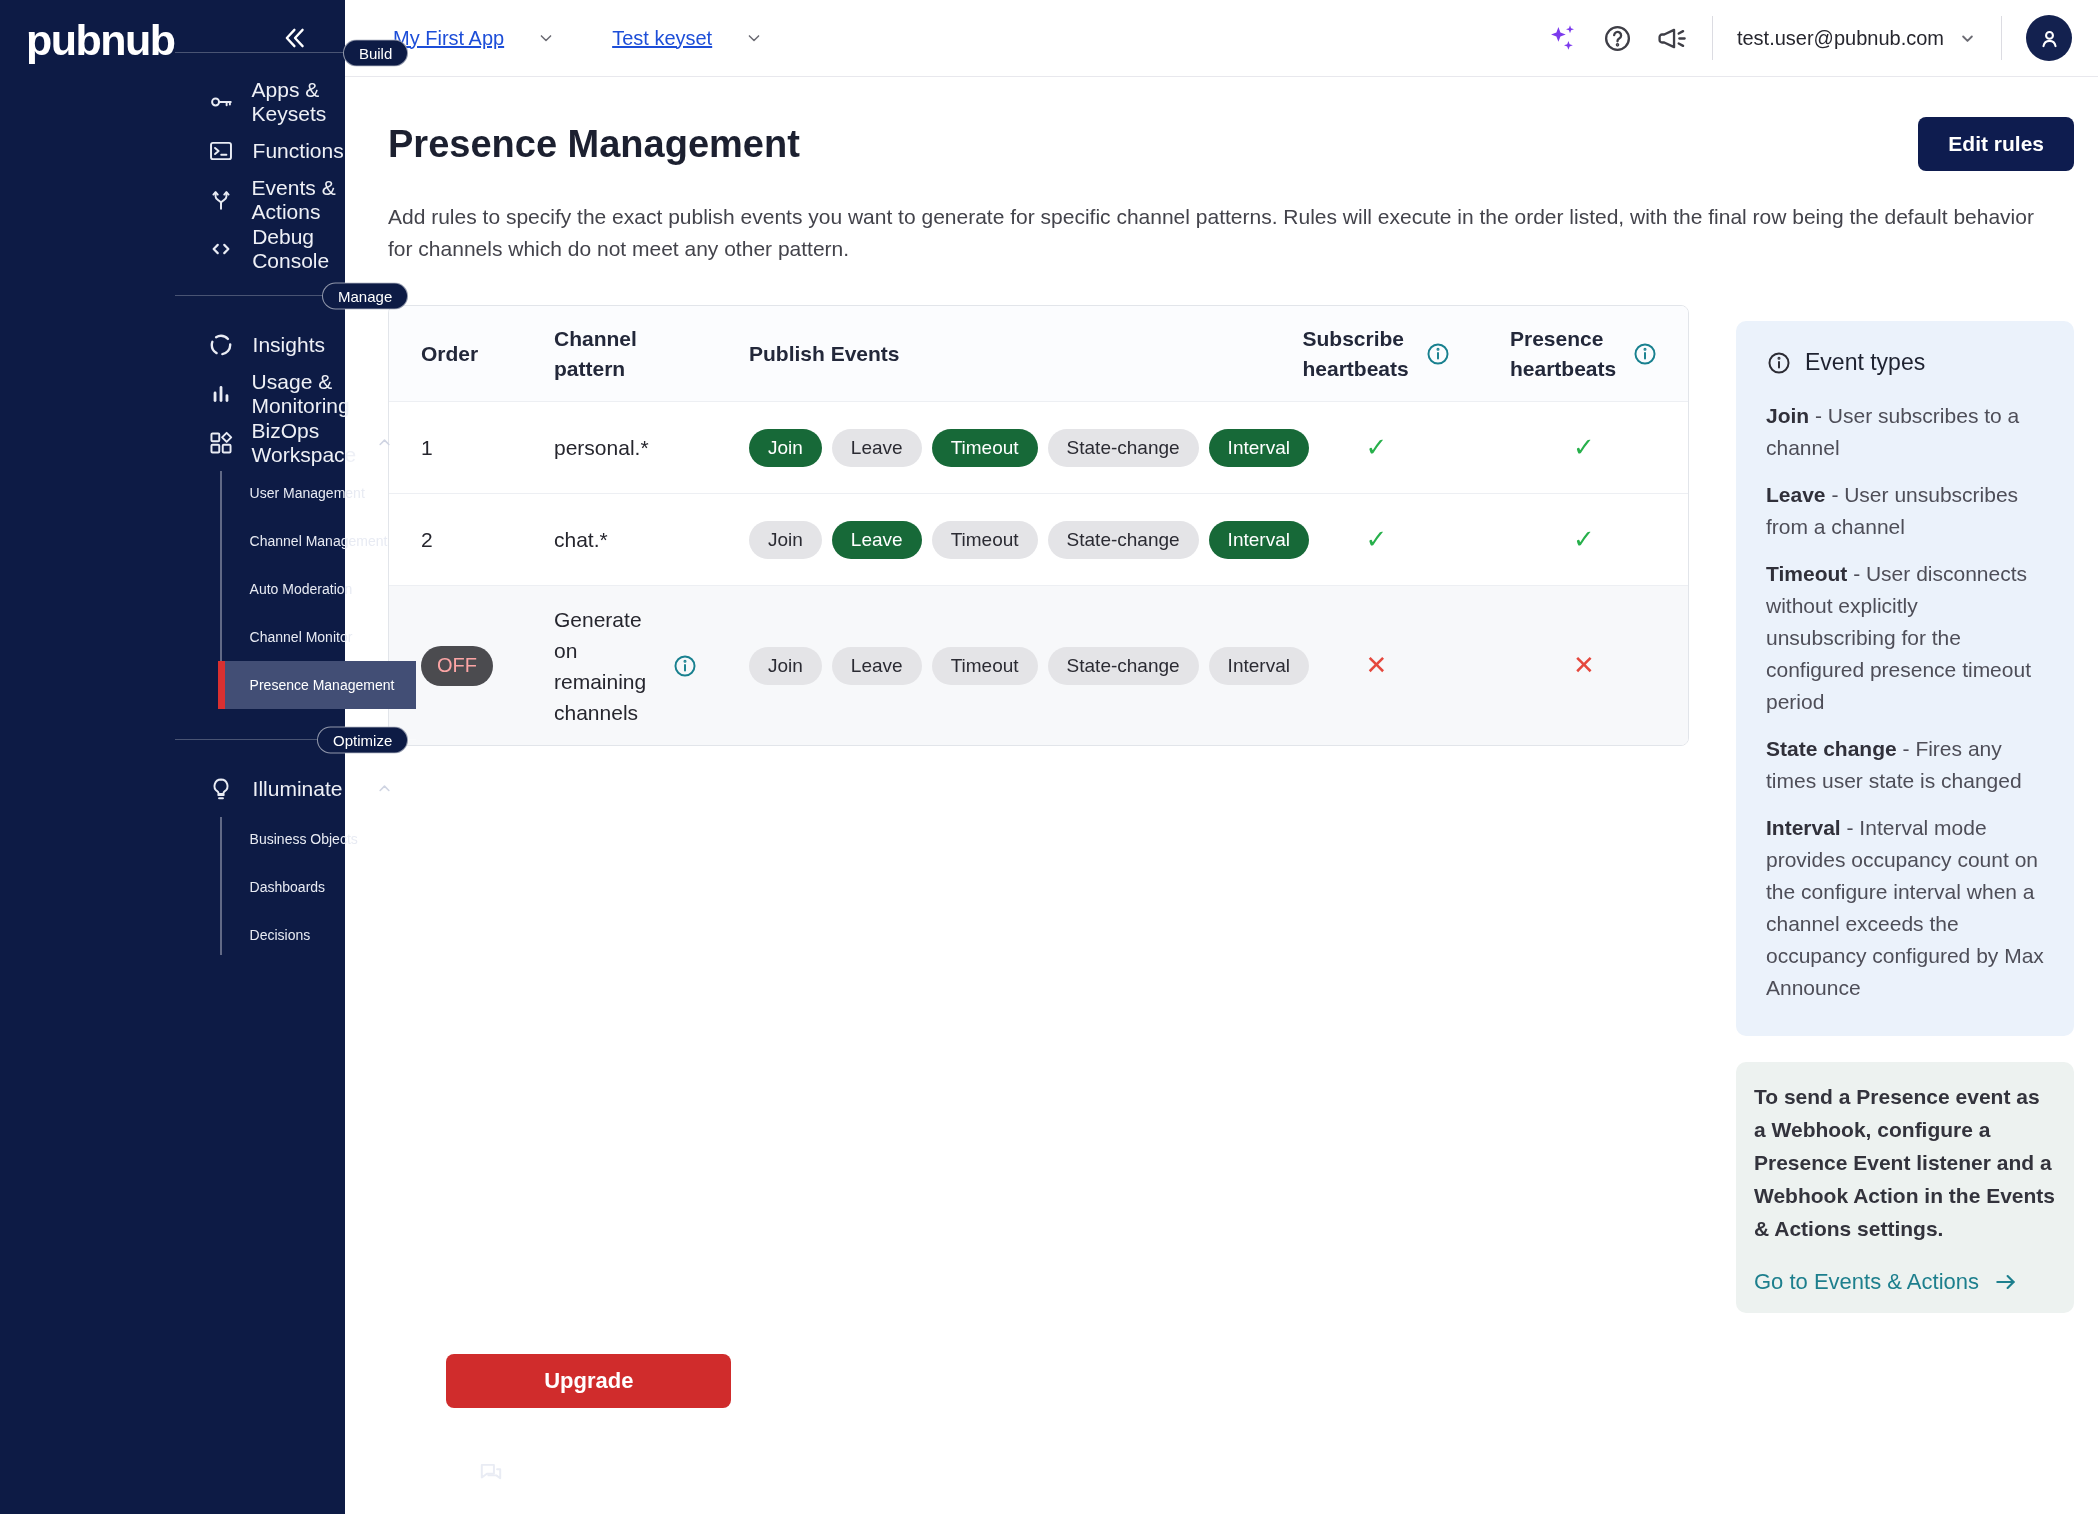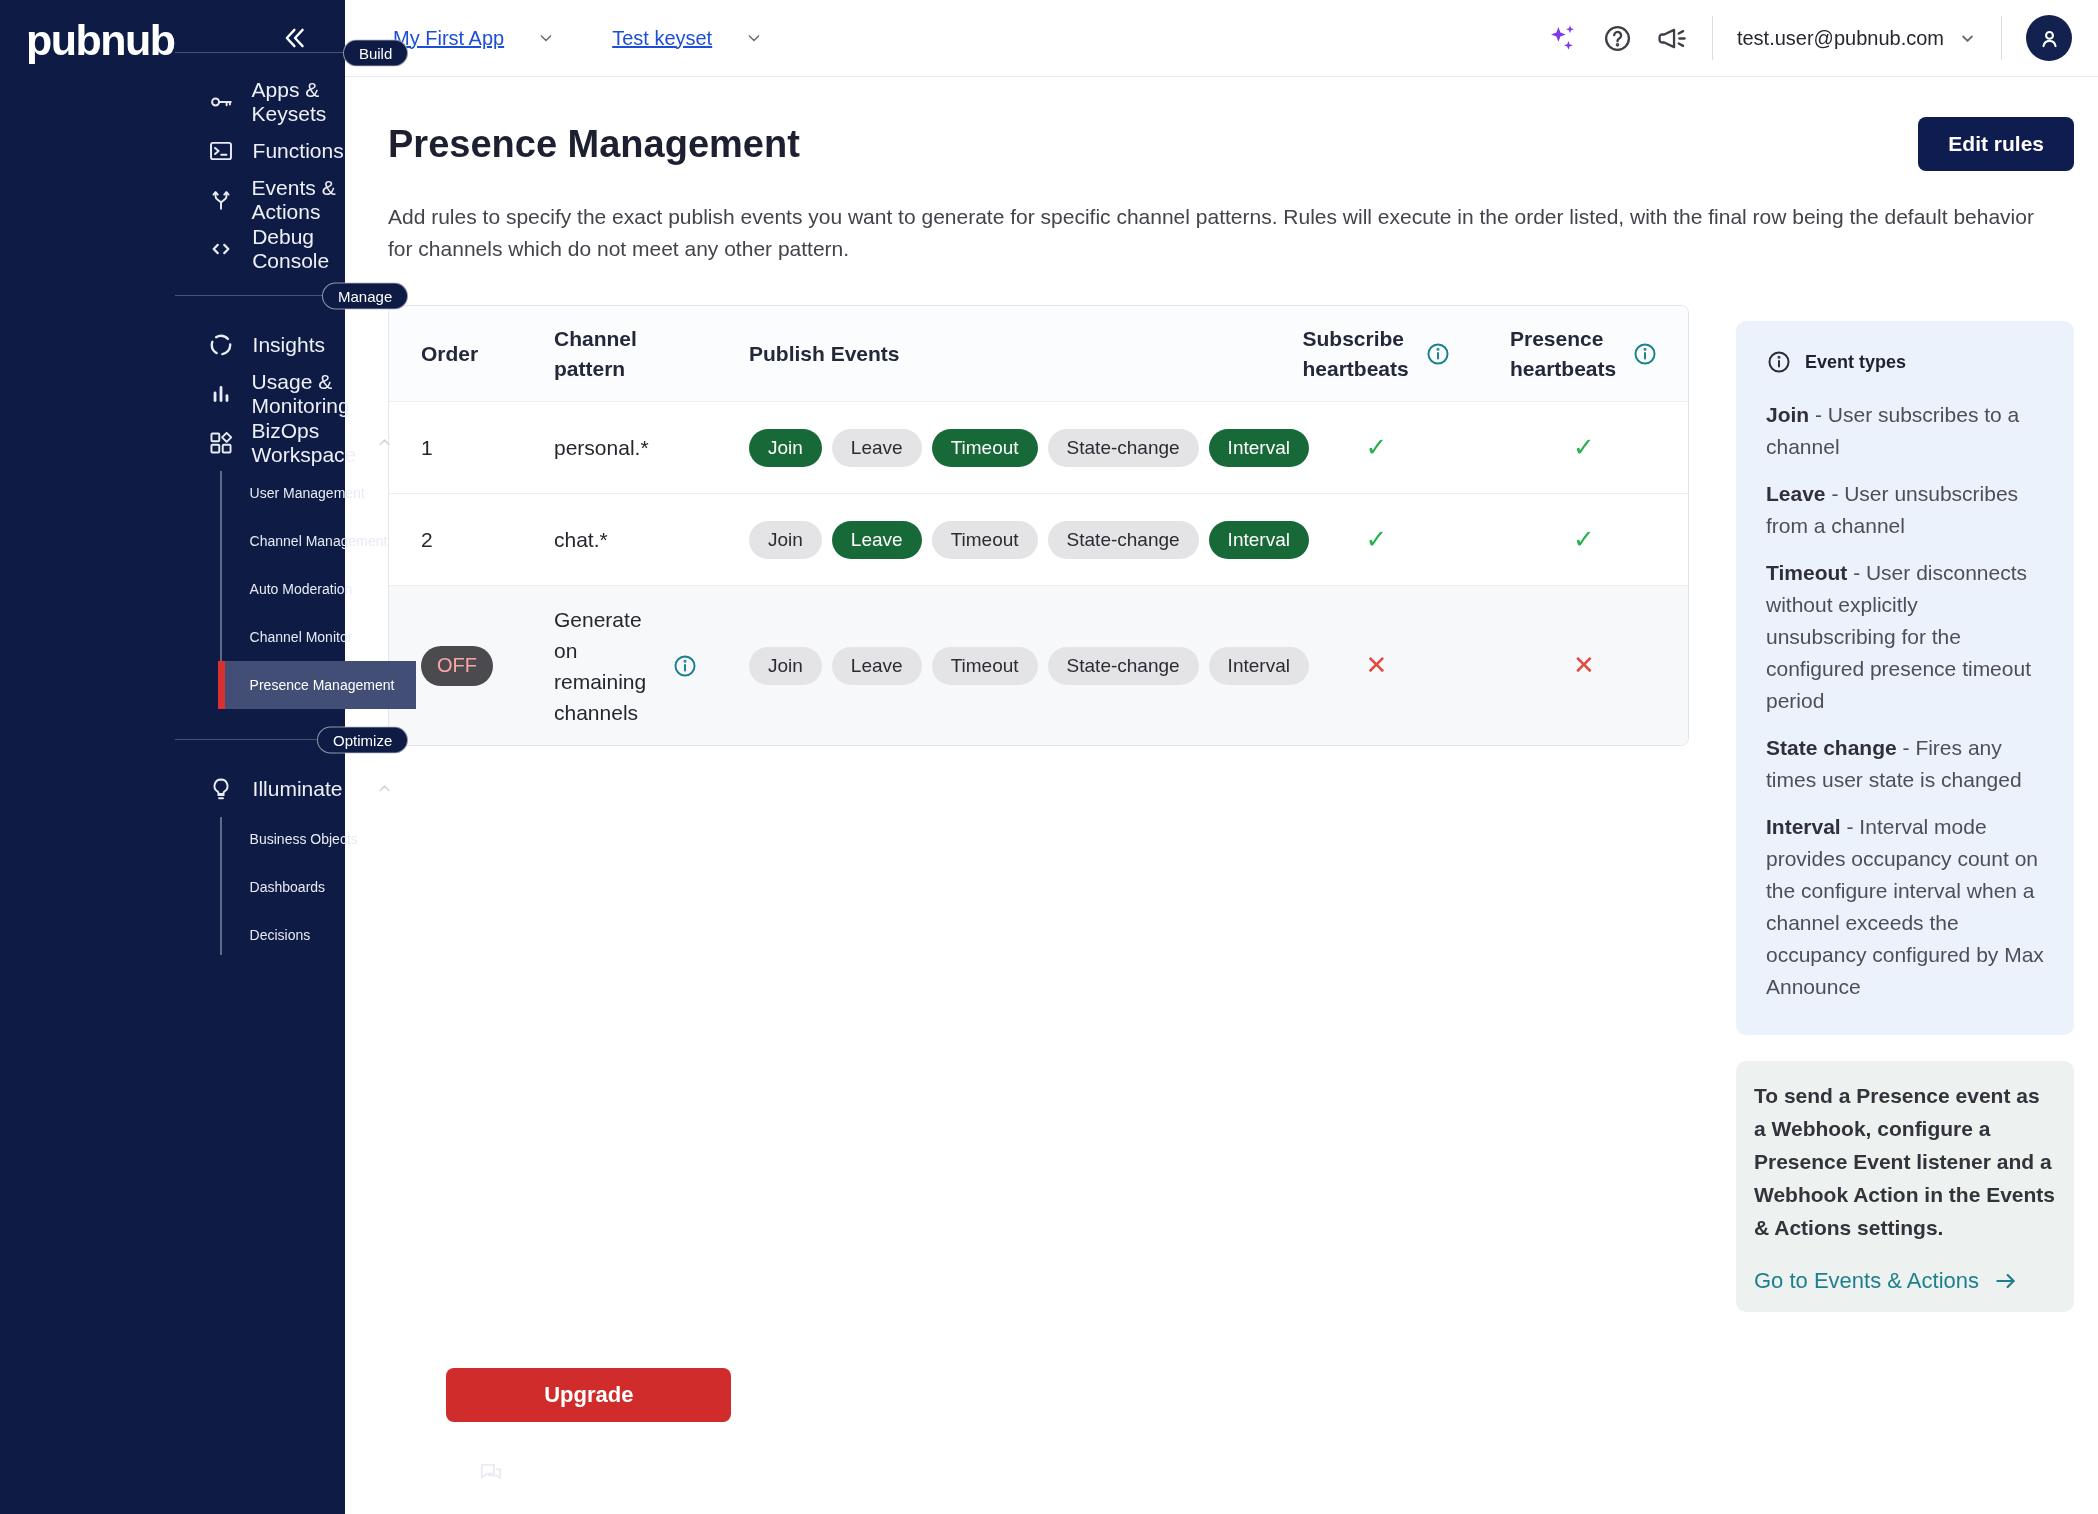--- a/index.html
+++ b/index.html
@@ -41,21 +41,21 @@
   .nav-subitem {
     height:48px; display:flex; align-items:center; padding-left:75px;
     font-size:14px; cursor:pointer; color:#e8ebf3; position:relative;
   }
   .nav-subitem.active {
     margin-left:43px; padding-left:25px;
     border-left:7px solid #d93030; background:#424e75; color:#fff; z-index:1;
   }
   .sidebar-bottom { margin-top:auto; padding-bottom:28px; }
   .upgrade-btn {
-    margin:0 30px 38px; height:54px; width:285px; border:none; border-radius:8px;
+    margin:0 30px 52px; height:54px; width:285px; border:none; border-radius:8px;
     background:#d02c2c; color:#fff; font-size:22px; font-weight:600;
     display:flex; align-items:center; justify-content:center; cursor:pointer;
     font-family:inherit;
   }
   .chat-row { display:flex; justify-content:center; align-items:center; gap:14px; font-size:21px; font-weight:600; cursor:pointer; color:#fff; }
 
   
   .main { flex:1; display:flex; flex-direction:column; min-width:0; }
   .topbar {
     height:77px; min-height:77px; display:flex; align-items:center;
@@ -112,21 +112,21 @@
   }
   .check { color:#27b04b; font-size:26px; }
   .cross { color:#e5483d; font-size:26px; }
   .info-icon { display:inline-flex; color:#18808f; cursor:pointer; }
   .info-icon.dark { color:#2b2b33; cursor:default; }
 
   
   .right-col { width:338px; margin-left:auto; display:flex; flex-direction:column; }
   .event-panel { background:#ebf2fb; border-radius:10px; padding:28px 30px 32px; margin-top:16px; }
   .panel-title-row { display:flex; align-items:center; gap:13px; margin-bottom:24px; }
-  .panel-title { font-size:18px; font-weight:700; color:#1e2230; }
+  .panel-title { font-size:23px; font-weight:400; color:#1e2230; }
   .event-type-entry { margin:0 0 15px; font-size:21px; line-height:32px; color:#4e4e58; }
   .event-type-entry strong { color:#30303a; }
   .event-type-entry:last-child { margin-bottom:0; }
   .webhook-panel { background:#edf2f0; border-radius:10px; padding:18px; margin-top:26px; }
   .webhook-text { font-size:21px; line-height:33px; font-weight:700; color:#33333c; margin:0 0 24px; }
   .panel-link { display:flex; align-items:center; gap:14px; color:#1d7f8d; font-size:22px; cursor:pointer; text-decoration:none; }
 </style>
 </head>
 <body>
 

